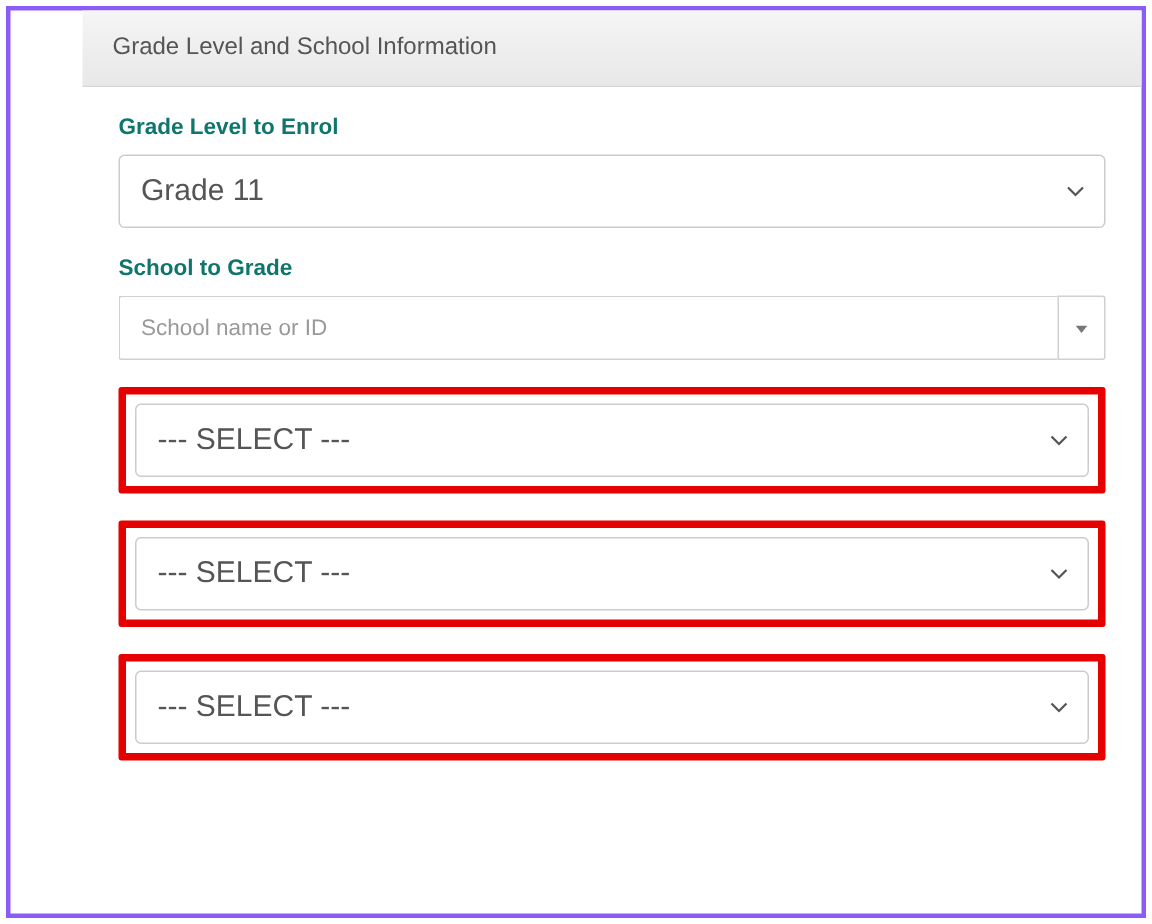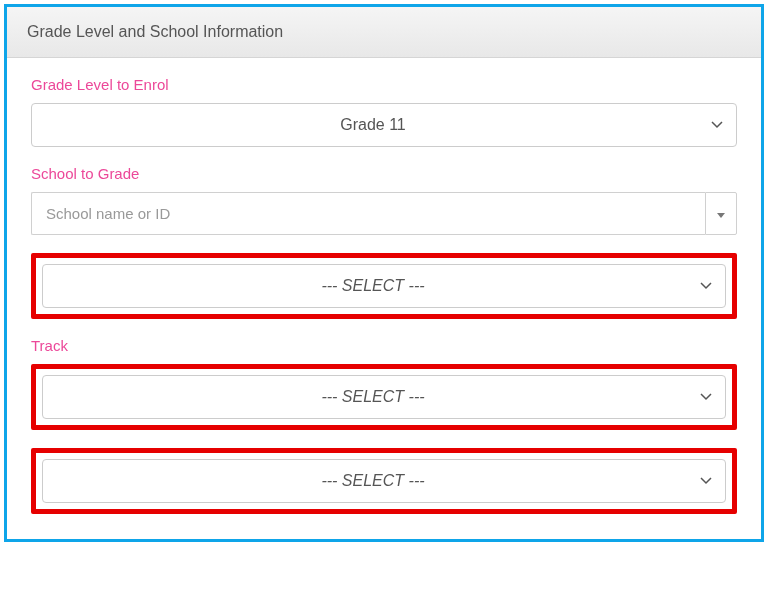--- a/index.html
+++ b/index.html
@@ -6,60 +6,61 @@
       box-sizing: border-box;
       margin: 0;
       padding: 0;
     }
     body {
       font-family: Arial, Helvetica, sans-serif;
       background: #fff;
       padding: 4px;
     }
     .frame {
-      border: 3px solid #0ea5e9;
+      border: 3px solid #8b5cf6;
       width: 760px;
-      height: 538px;
+      height: 608px;
       background: #fff;
+      padding-left: 48px;
     }
     .panel-header {
       background: linear-gradient(to bottom, #f5f5f5, #e8e8e8);
       padding: 16px 20px;
       border-bottom: 1px solid #d5d5d5;
       font-size: 16px;
       color: #555;
     }
     .panel-body {
       padding: 18px 24px;
     }
     .form-group {
       margin-bottom: 18px;
     }
     .form-label {
-      font-weight: normal;
+      font-weight: bold;
       font-size: 15px;
-      color: #ec4899;
+      color: #0f766e;
       display: block;
       margin-bottom: 10px;
     }
     .select-wrap {
       position: relative;
     }
     .select-box {
       width: 100%;
       border: 1px solid #ccc;
       border-radius: 4px;
       padding: 12px 36px 12px 14px;
-      font-size: 16px;
+      font-size: 20px;
       color: #555;
       background: #fff;
       cursor: pointer;
       display: flex;
       align-items: center;
-      justify-content: center;
+      justify-content: flex-start;
     }
     .chevron {
       position: absolute;
       right: 14px;
       top: 50%;
       transform: translateY(-50%);
       pointer-events: none;
       color: #555;
     }
     .chevron svg {
@@ -99,21 +100,20 @@
       height: 6px;
     }
     
     .highlighted {
       border: 5px solid #e60000;
       border-radius: 2px;
       padding: 6px;
     }
     .highlighted .select-box {
       border-color: #ccc;
-      font-style: italic;
     }
   </style>
 </head>
 <body>
 
 <div class="frame">
 
   <div class="panel-header">
     <span>Grade Level and School Information</span>
   </div>
@@ -157,21 +157,20 @@
           <span class="chevron">
             <svg viewBox="0 0 12 8">
                 <path d="M1 1 L6 6 L11 1" stroke="currentColor" stroke-width="1.5" fill="none"></path>
               </svg>
           </span>
         </div>
       </div>
     </div>
 
     <div class="form-group">
-      <label class="form-label">Track</label>
       <div class="highlighted">
         <div class="select-wrap">
           <div class="select-box">
             <span>--- SELECT ---</span>
           </div>
           <span class="chevron">
             <svg viewBox="0 0 12 8">
                 <path d="M1 1 L6 6 L11 1" stroke="currentColor" stroke-width="1.5" fill="none"></path>
               </svg>
           </span>

